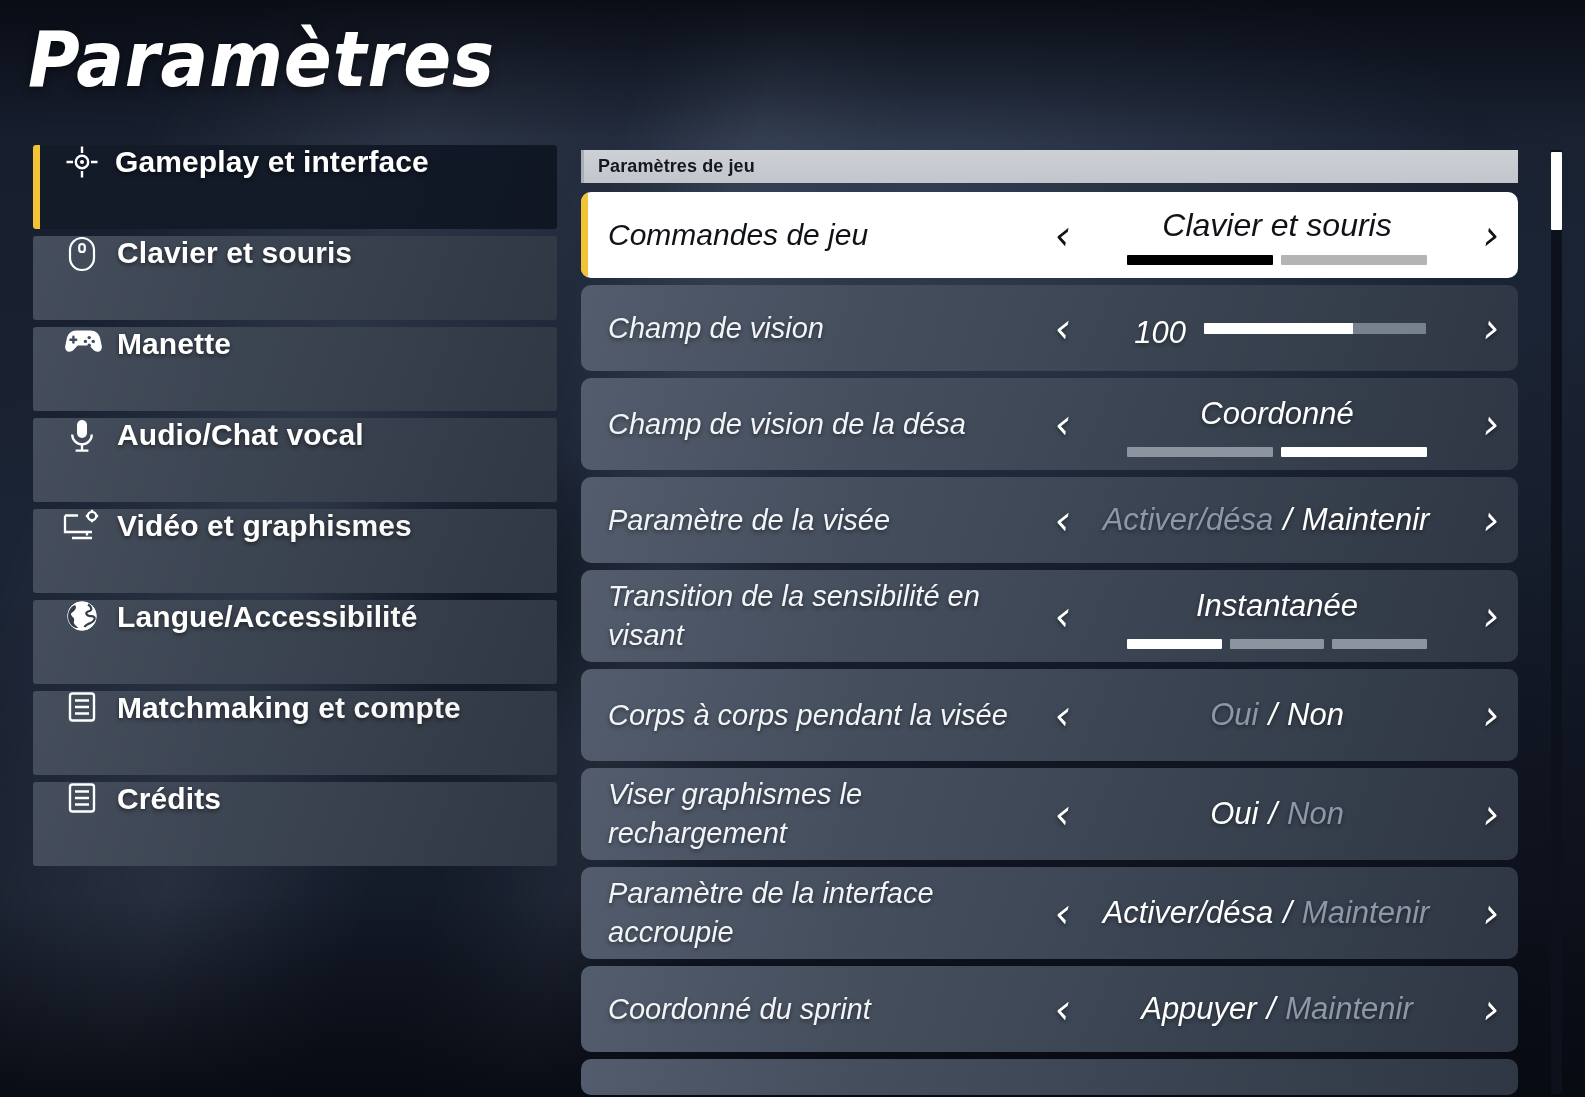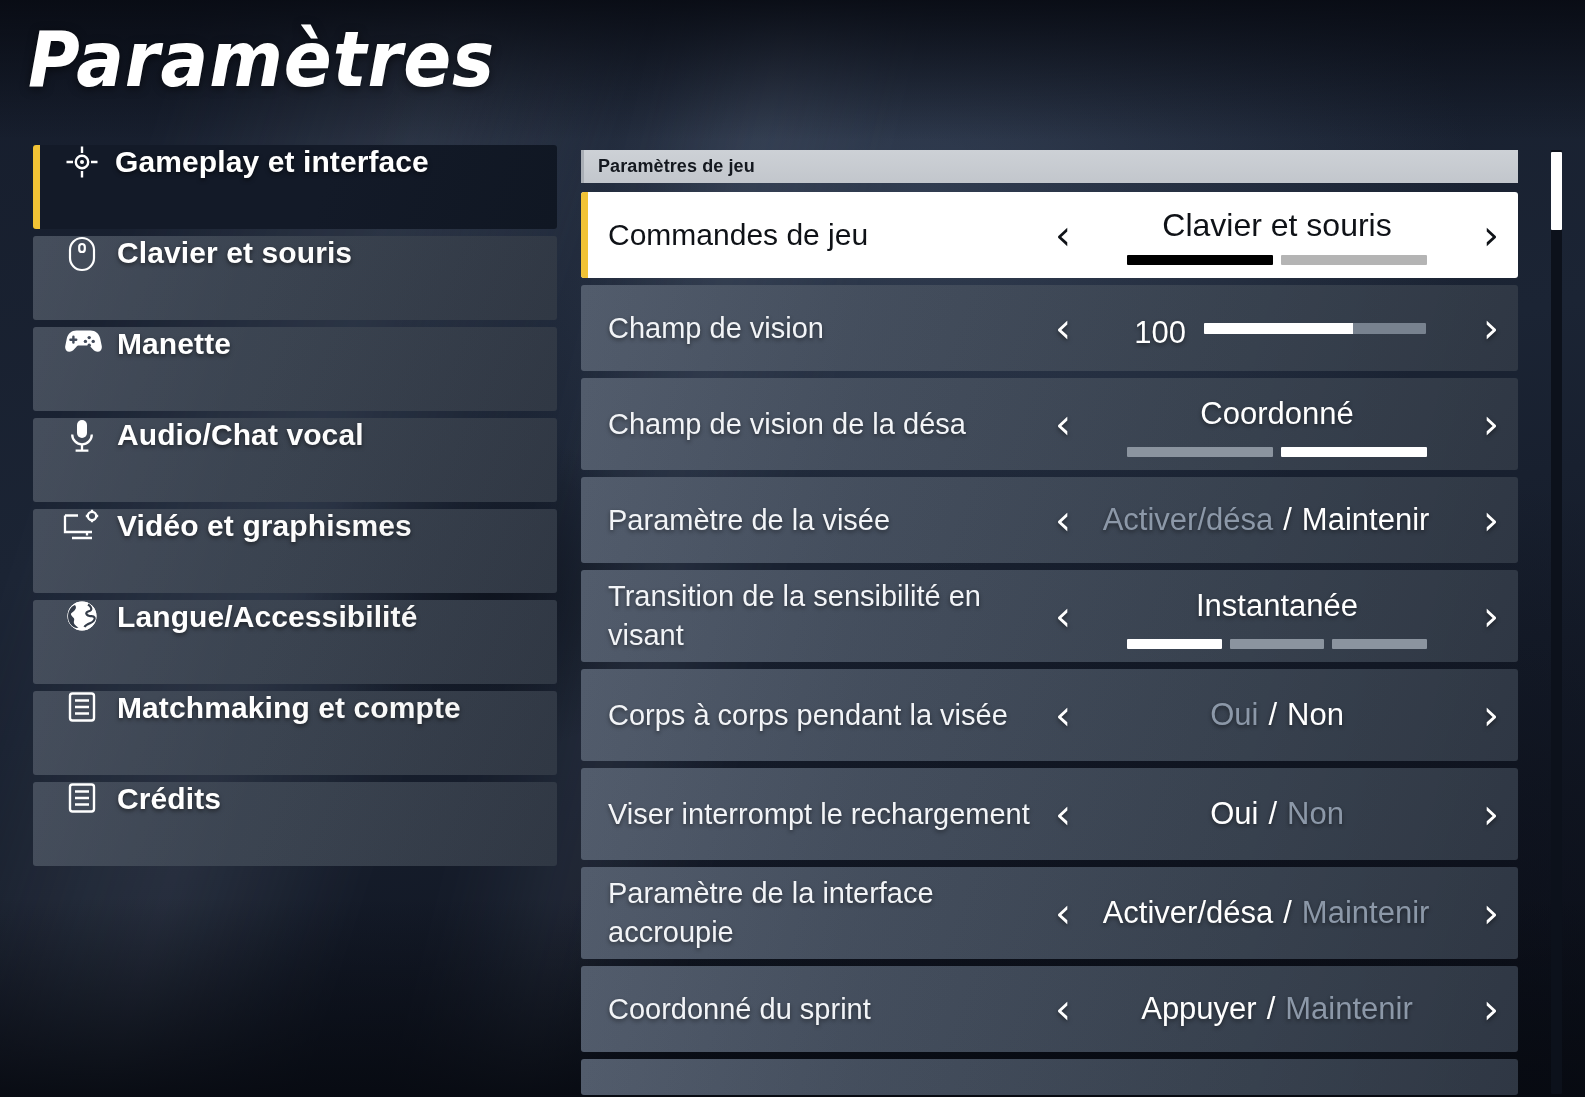--- a/index.html
+++ b/index.html
@@ -148,22 +148,23 @@
     position: relative;
     margin-top: 9px;
   }
   .row {
     position: relative;
     height: 86px;
     margin-bottom: 7px;
     display: flex;
     align-items: center;
     background: linear-gradient(112deg, #444e5e 0%, #3f4958 40%, #3a4452 72%, #343d4b 100%);
-    border-radius: 3px;
+    border-radius: 10px;
     overflow: hidden;
+    font-style: italic;
   }
   .row .gloss {
     position: absolute; inset: 0;
     background: linear-gradient(104deg, rgba(225,235,250,0.09) 0%, rgba(225,235,250,0.025) 30%, rgba(0,0,0,0.05) 72%, rgba(0,0,0,0.10) 100%);
     pointer-events: none;
   }
   .row.tall { height: 92px; }
   .row.selected {
     background: #ffffff;
   }
@@ -494,21 +495,21 @@
               <span class="opt dim">Oui</span>
               <span class="sep">/</span>
               <span class="opt">Non</span>
             </div>
           </div>
           <span class="arrow right">›</span>
         </div>
       </div>
       <div class="row tall">
         <div class="gloss"></div>
-        <div class="row-label">Viser interrompt le rechargement</div>
+        <div class="row-label">Viser graphismes le rechargement</div>
         <div class="row-control">
           <span class="arrow left">‹</span>
           <div class="ctrl-body">
             <div class="pair">
               <span class="opt">Oui</span>
               <span class="sep">/</span>
               <span class="opt dim">Non</span>
             </div>
           </div>
           <span class="arrow right">›</span>

